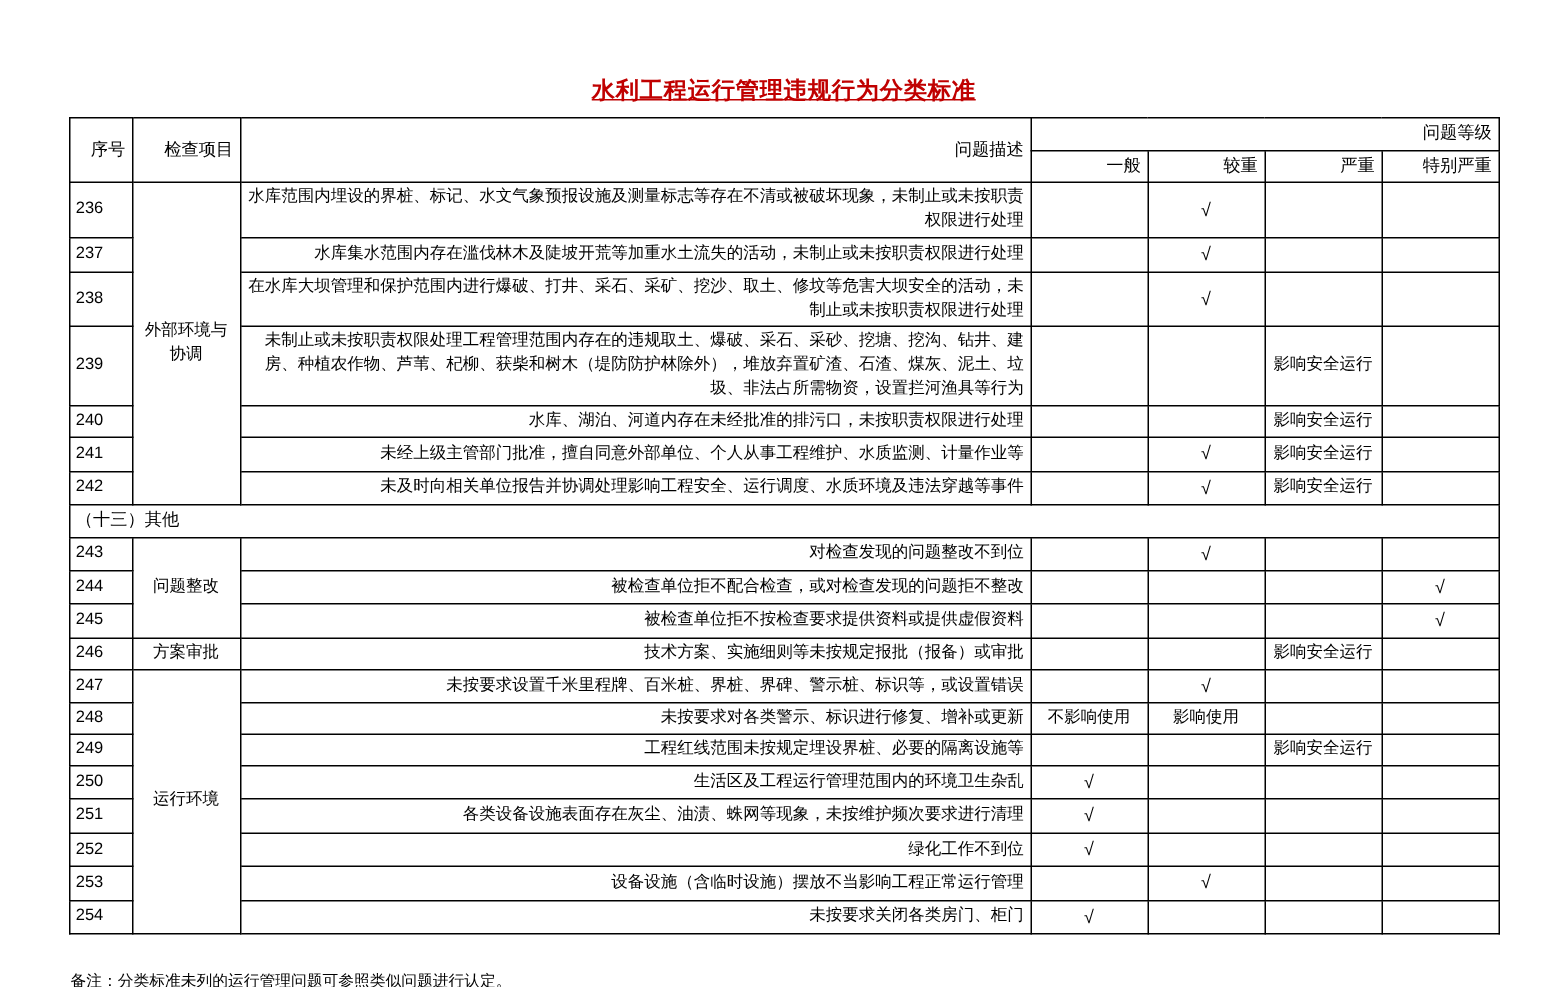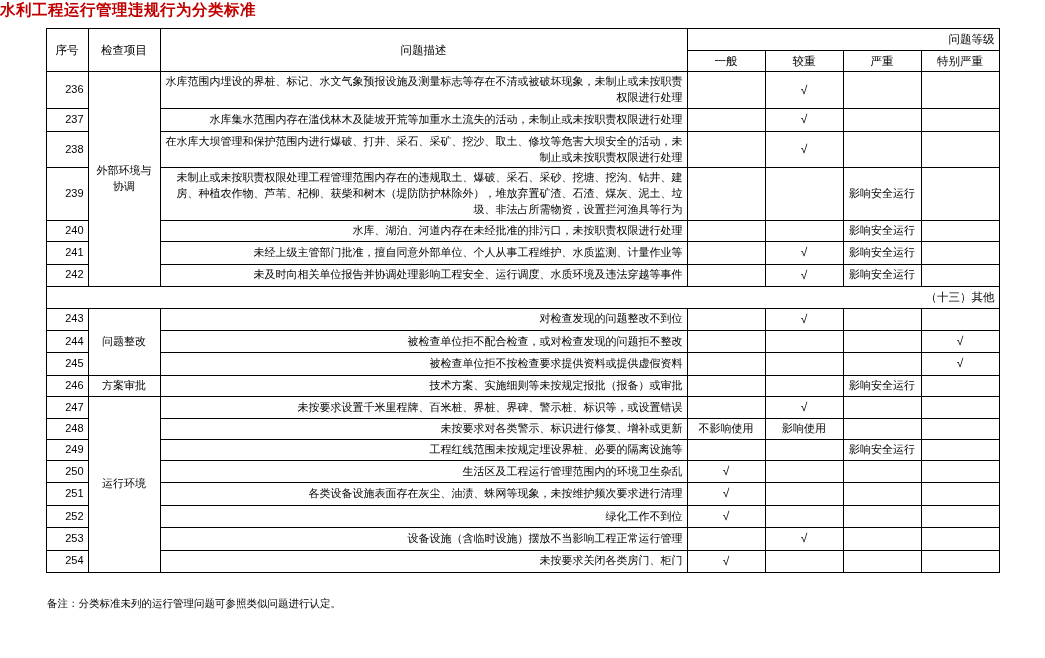--- a/index.html
+++ b/index.html
@@ -16,54 +16,56 @@
     overflow: hidden;
   }
   .page {
     width: 1045px;
     height: 658px;
     position: relative;
     box-sizing: border-box;
     padding: 0;
   }
   .doc-title {
-    text-align: left;
+    text-align: center;
     font-size: 15.5px;
     font-weight: bold;
     color: #c00000;
     margin: 0;
+    padding-top: 50px;
     padding-bottom: 7px;
     letter-spacing: 0.5px;
+    text-decoration: underline;
   }
   table.main {
     border-collapse: collapse;
     table-layout: fixed;
     width: 953px;
     margin: 0 auto;
     font-size: 11px;
   }
   table.main td, table.main th {
     border: 1px solid #000000;
     padding: 2px 4px;
     vertical-align: middle;
     line-height: 1.45;
     font-weight: normal;
   }
-  .c-seq   { width: 42px;  text-align: right; }
+  .c-seq   { width: 42px;  text-align: left; }
   .c-item  { width: 72px;  text-align: center; }
   .c-desc  { width: 527px; text-align: right; padding-left: 6px; }
   .c-lvl   { width: 78px;  text-align: center; }
   th.hdr {
-    text-align: center;
+    text-align: right;
     font-size: 11.5px;
   }
   .hdr-group { text-align: right; font-size: 11.5px; }
   .check-mark { font-size: 12px; }
   .sec-row td {
-    text-align: right;
+    text-align: left;
     padding-left: 6px;
     font-size: 11.5px;
   }
   .note {
     width: 953px;
     margin: 24px auto 0 auto;
     font-size: 10.5px;
     text-align: left;
     padding-left: 2px;
   }

